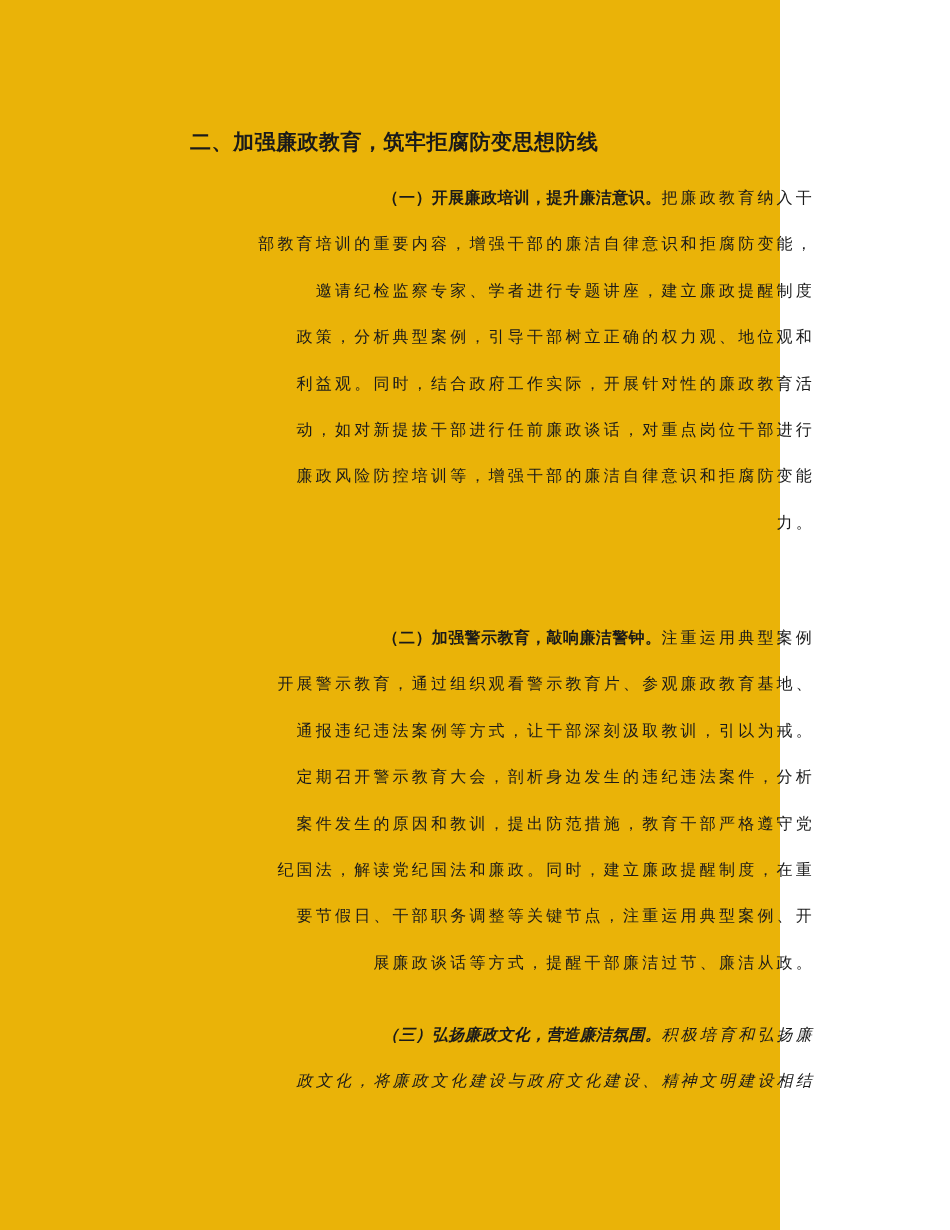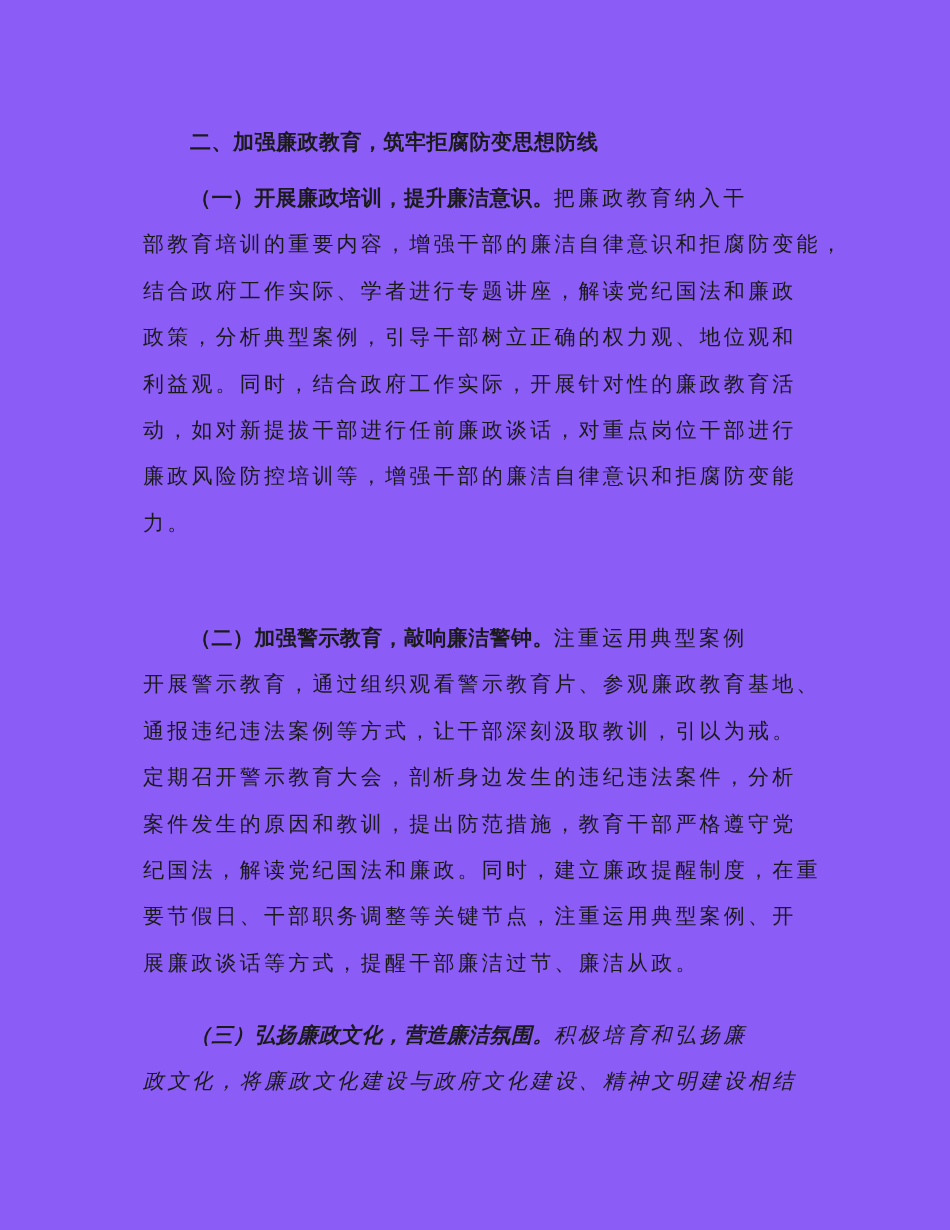--- a/index.html
+++ b/index.html
@@ -1,45 +1,45 @@
 <!DOCTYPE html>
 <html><head>
   <meta charset="utf-8">
   <style>
     html, body { margin: 0; padding: 0; background: #ffffff; }
     body { width: 950px; height: 1230px; position: relative; overflow: hidden; }
     .page {
-      position: absolute; left: 0; top: 0; width: 950px; height: 1230px; background: #8b5cf6;
+      position: absolute; left: 0; top: 0; width: 780px; height: 1230px; background: #eab308;
       font-family: "DejaVu Sans", "Liberation Sans", sans-serif; color: #1a1a1a;
     }
     .heading {
       position: absolute; left: 190px; top: 127px;
       font-size: 21px; font-weight: bold; letter-spacing: 0.5px; line-height: 30px; white-space: nowrap;
     }
     .para { position: absolute; left: 143px; width: 672px; }
     .line {
-      height: 46.4px; line-height: 30px; font-size: 21px; letter-spacing: 3.2px;
-      white-space: nowrap; overflow: visible;
+      height: 46.4px; line-height: 30px; font-size: 16px; letter-spacing: 3.2px;
+      white-space: nowrap; overflow: visible; text-align: right;
     }
     .line.first { padding-left: 47px; }
     .bold { font-weight: bold; letter-spacing: 0.4px; }
   </style>
 </head>
 <body>
 
 <div class="page">
 
   <div class="heading">二、加强廉政教育，筑牢拒腐防变思想防线</div>
 
   <div class="para" style="top:183px;">
     <div class="line first">
       <span class="bold">（一）开展廉政培训，提升廉洁意识。</span><span>把廉政教育纳入干</span>
     </div>
     <div class="line">部教育培训的重要内容，增强干部的廉洁自律意识和拒腐防变能，</div>
-    <div class="line">结合政府工作实际、学者进行专题讲座，解读党纪国法和廉政</div>
+    <div class="line">邀请纪检监察专家、学者进行专题讲座，建立廉政提醒制度</div>
     <div class="line">政策，分析典型案例，引导干部树立正确的权力观、地位观和</div>
     <div class="line">利益观。同时，结合政府工作实际，开展针对性的廉政教育活</div>
     <div class="line">动，如对新提拔干部进行任前廉政谈话，对重点岗位干部进行</div>
     <div class="line">廉政风险防控培训等，增强干部的廉洁自律意识和拒腐防变能</div>
     <div class="line">力。</div>
   </div>
 
   <div class="para" style="top:603px;margin-top:20px;">
     <div class="line first">
       <span class="bold">（二）加强警示教育，敲响廉洁警钟。</span><span>注重运用典型案例</span>

